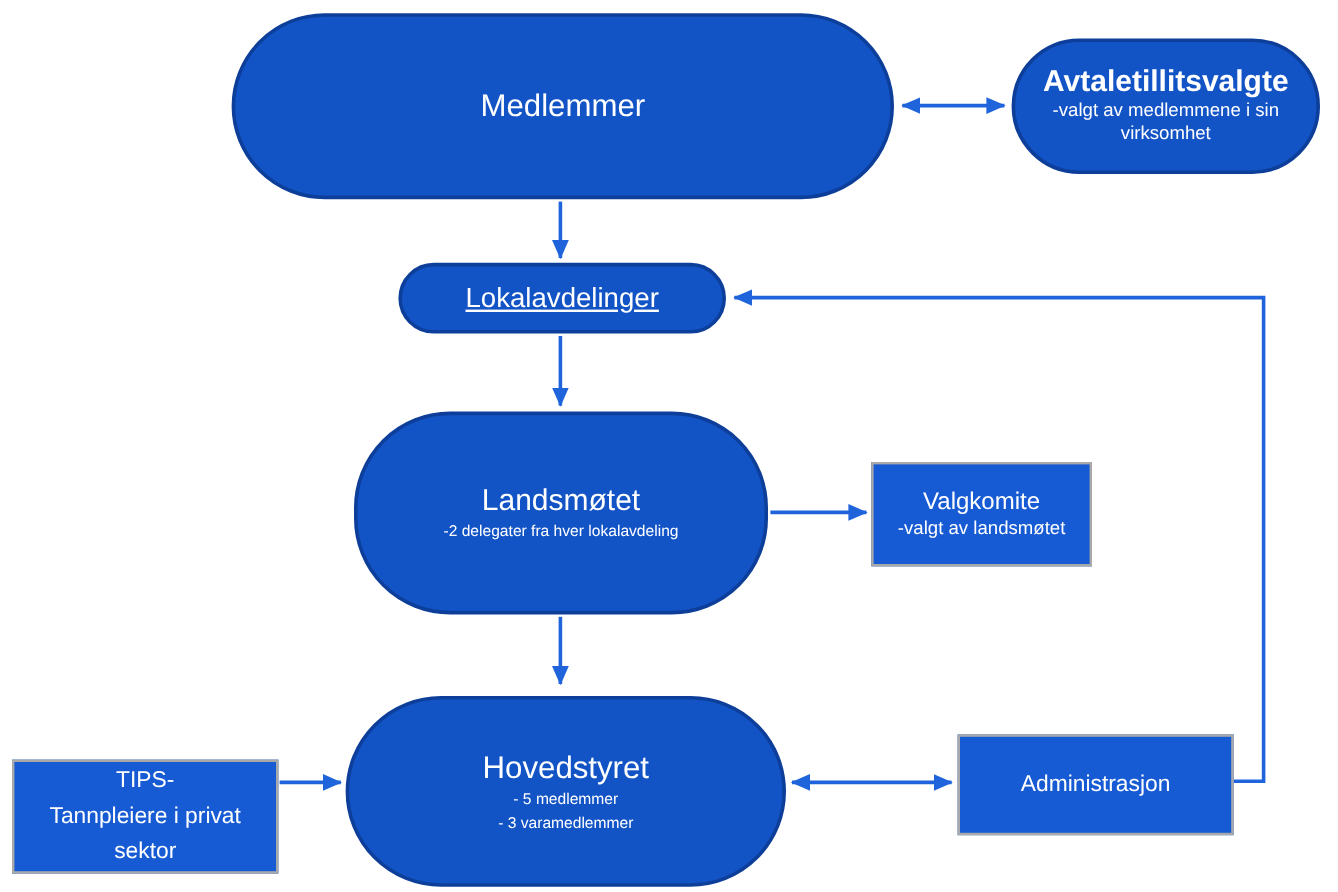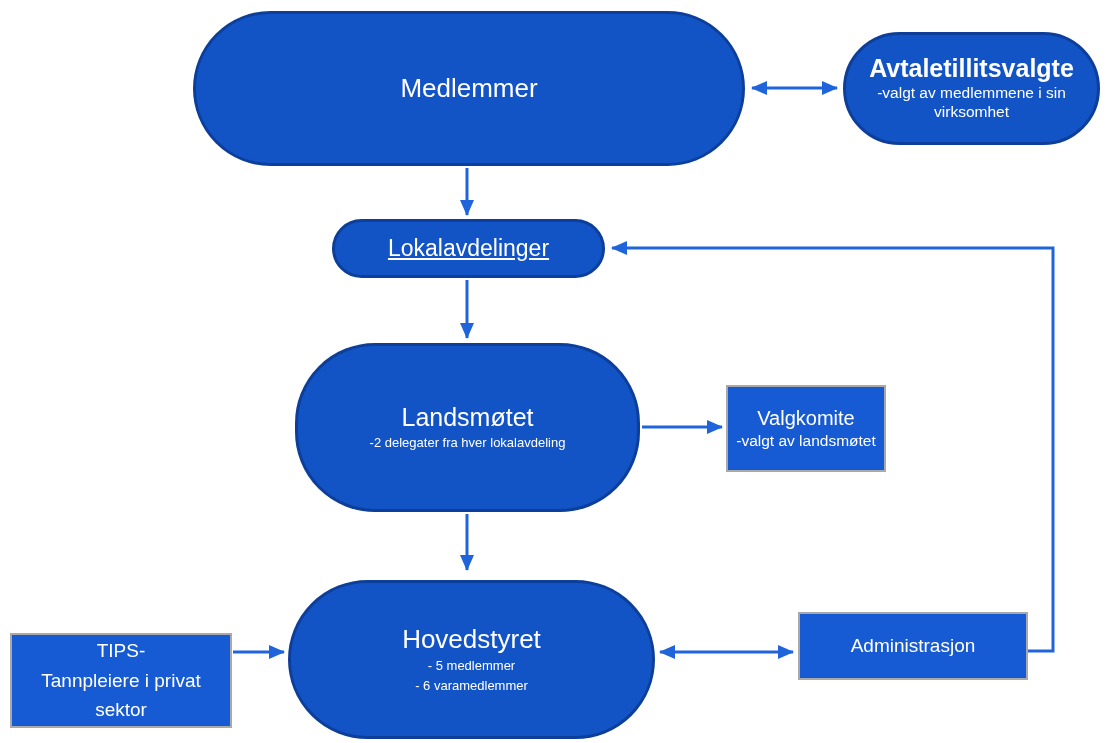--- a/index.html
+++ b/index.html
@@ -43,24 +43,24 @@
   }
   .rect {
     background: var(--rect-fill);
     border: 2px solid var(--rect-border);
   }
   
   .n-medlemmer      { left: 193px; top: 11px;  width: 552px; height: 155px; border-radius: 78px; }
   .n-avtale         { left: 843px; top: 32px;  width: 257px; height: 113px; border-radius: 57px; padding: 0 12px; }
   .n-lokal          { left: 332px; top: 219px; width: 273px; height: 59px;  border-radius: 30px; text-decoration: underline; }
   .n-landsmotet     { left: 295px; top: 343px; width: 345px; height: 169px; border-radius: 80px; }
-  .n-valgkomite     { left: 726px; top: 385px; width: 160px; height: 87px; }
+  .n-valgkomite     { left: 726px; top: 385px; width: 184px; height: 87px; }
   .n-hovedstyret    { left: 288px; top: 580px; width: 367px; height: 159px; border-radius: 80px; }
   .n-tips           { left: 10px;  top: 633px; width: 222px; height: 95px; }
-  .n-administrasjon { left: 798px; top: 612px; width: 230px; height: 68px; }
+  .n-administrasjon { left: 798px; top: 612px; width: 230px; height: 84px; }
   
   .t-xl   { font-size: 26px; font-weight: 400; }
   .t-lg   { font-size: 25px; font-weight: 400; }
   .t-lg-b { font-size: 25px; font-weight: 700; line-height: 1.1; }
   .t-md   { font-size: 23px; font-weight: 400; }
   .t-sm   { font-size: 20px; font-weight: 400; }
   .t-sub  { font-size: 15.5px; font-weight: 400; }
   .t-line { font-size: 13px; font-weight: 400; line-height: 1.55; }
   .t-tips { font-size: 19px; font-weight: 400; line-height: 1.55; }
 </style>
@@ -112,21 +112,21 @@
   </div>
 
   <div class="node rect n-valgkomite">
     <div class="t-sm">Valgkomite</div>
     <div class="t-sub">-valgt av landsmøtet</div>
   </div>
 
   <div class="node stadium n-hovedstyret">
     <div class="t-xl">Hovedstyret</div>
     <div class="t-line">- 5 medlemmer</div>
-    <div class="t-line">- 6 varamedlemmer</div>
+    <div class="t-line">- 3 varamedlemmer</div>
   </div>
 
   <div class="node rect n-tips">
     <div class="t-tips">TIPS-</div>
     <div class="t-tips">Tannpleiere i privat</div>
     <div class="t-tips">sektor</div>
   </div>
 
   <div class="node rect n-administrasjon">
     <div class="t-tips">Administrasjon</div>

